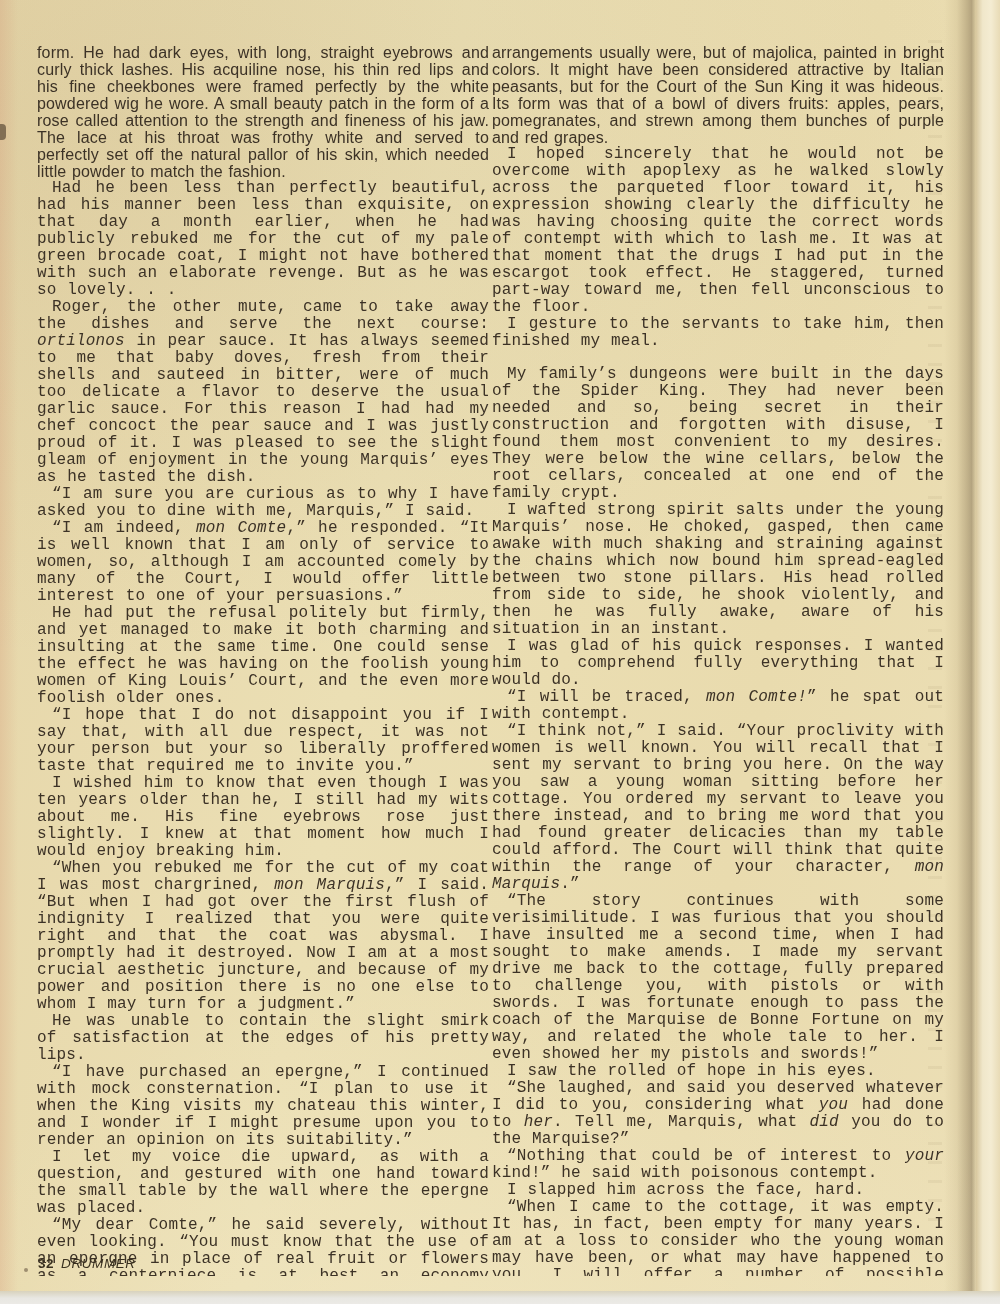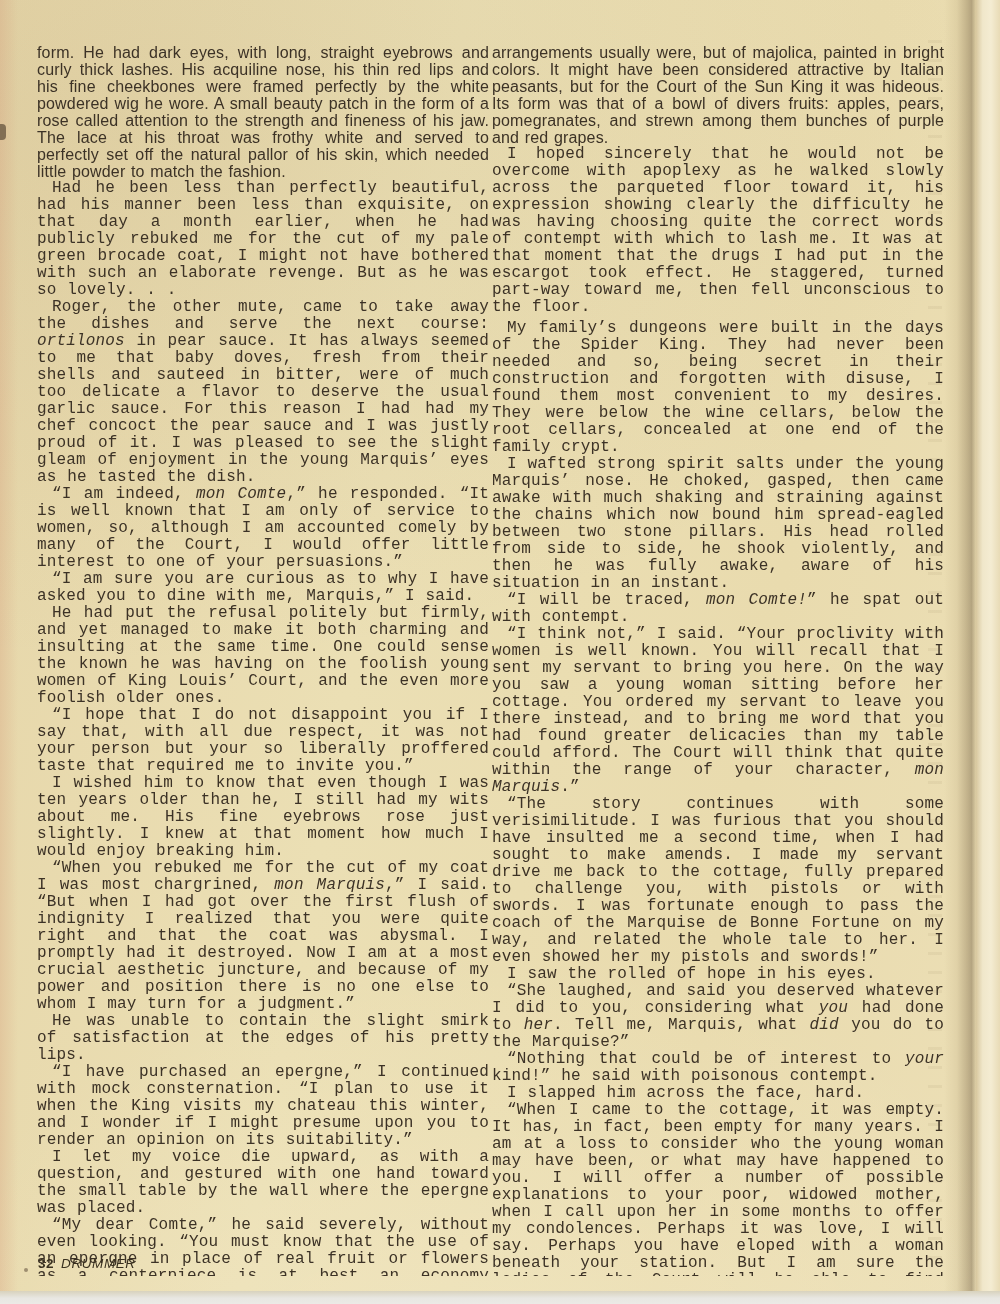--- a/index.html
+++ b/index.html
@@ -53,58 +53,60 @@
   .col {
     position: absolute; top: 44px; height: 1232px; width: 452px;
     overflow: hidden;
     font-size: 16px; line-height: 17px;
     letter-spacing: 0.01em; word-spacing: 0.06em;
   }
   .col-left  { left: 37px; }
   .col-right { left: 492px; }
   .para { margin: 0; text-align: justify; }
   .para.indent { text-indent: 15px; font-family: Liberation Mono, monospace; }
-  .para.gap { margin-top: 4px; }
+  .para.gap { margin-top: 16px; }
   .para em { font-style: italic; }
   .footer {
     position: absolute; left: 38px; top: 1256px;
     font-size: 13.5px; line-height: 16px; color: #39301f;
   }
   .footer .pg { font-weight: 700; font-style: normal; letter-spacing: 0.5px; }
   .footer .mag { font-style: italic; margin-left: 7px; letter-spacing: 0.6px; }
 </style>
 </head>
 <body>
 
 <div class="page">
   <div class="left-edge"></div>
   <div class="show-through"></div>
 
   <div class="col col-left">
       <p class="para">form. He had dark eyes, with long, straight eyebrows and curly thick lashes. His acquiline nose, his thin red lips and his fine cheekbones were framed perfectly by the white powdered wig he wore. A small beauty patch in the form of a rose called attention to the strength and fineness of his jaw. The lace at his throat was frothy white and served to perfectly set off the natural pallor of his skin, which needed little powder to match the fashion.</p>
       <p class="para indent">Had he been less than perfectly beautiful, had his manner been less than exquisite, on that day a month earlier, when he had publicly rebuked me for the cut of my pale green brocade coat, I might not have bothered with such an elaborate revenge. But as he was so lovely. . .</p>
       <p class="para indent">Roger, the other mute, came to take away the dishes and serve the next course: <em>ortilonos</em> in pear sauce. It has always seemed to me that baby doves, fresh from their shells and sauteed in bitter, were of much too delicate a flavor to deserve the usual garlic sauce. For this reason I had had my chef concoct the pear sauce and I was justly proud of it. I was pleased to see the slight gleam of enjoyment in the young Marquis’ eyes as he tasted the dish.</p>
+      <p class="para indent">“I am sure you are curious as to why I have asked you to dine with me, Marquis,” I said.</p>
       <p class="para indent">“I am indeed, <em>mon Comte</em>,” he responded. “It is well known that I am only of service to women, so, although I am accounted comely by many of the Court, I would offer little interest to one of your persuasions.”</p>
-      <p class="para indent">“I am sure you are curious as to why I have asked you to dine with me, Marquis,” I said.</p>
-      <p class="para indent">He had put the refusal politely but firmly, and yet managed to make it both charming and insulting at the same time. One could sense the known he was having on the foolish young women of King Louis’ Court, and the even more foolish older ones.</p>
+      <p class="para indent">He had put the refusal politely but firmly, and yet managed to make it both charming and insulting at the same time. One could sense the effect he was having on the foolish young women of King Louis’ Court, and the even more foolish older ones.</p>
       <p class="para indent">“I hope that I do not disappoint you if I say that, with all due respect, it was not your person but your so liberally proffered taste that required me to invite you.”</p>
       <p class="para indent">I wished him to know that even though I was ten years older than he, I still had my wits about me. His fine eyebrows rose just slightly. I knew at that moment how much I would enjoy breaking him.</p>
       <p class="para indent">“When you rebuked me for the cut of my coat I was most chargrined, <em>mon Marquis</em>,” I said. “But when I had got over the first flush of indignity I realized that you were quite right and that the coat was abysmal. I promptly had it destroyed. Now I am at a most crucial aesthetic juncture, and because of my power and position there is no one else to whom I may turn for a judgment.”</p>
       <p class="para indent">He was unable to contain the slight smirk of satisfaction at the edges of his pretty lips.</p>
       <p class="para indent">“I have purchased an epergne,” I continued with mock consternation. “I plan to use it when the King visits my chateau this winter, and I wonder if I might presume upon you to render an opinion on its suitability.”</p>
       <p class="para indent">I let my voice die upward, as with a question, and gestured with one hand toward the small table by the wall where the epergne was placed.</p>
       <p class="para indent">“My dear Comte,” he said severely, without even looking. “You must know that the use of an epergne in place of real fruit or flowers as a centerpiece is at best an economy suitable only to the tasteless or the impoverished. The new ones, made to hold pickles, have at least the virtue. . .”</p>
       <p class="para indent">I was not sure which had pleased him most, the opportunity to suggest that I was tasteless, or the prospect that I had become impoverished. I did know that what had stopped his speech was the sight of the epergne itself, when he finally condescended to raise his lovely dark eyes toward it. His eyebrows creased, his mouth even wrinkled a bit in disgust.</p>
     </div>
 
   <div class="col col-right">
       <p class="para">arrangements usually were, but of majolica, painted in bright colors. It might have been considered attractive by Italian peasants, but for the Court of the Sun King it was hideous. Its form was that of a bowl of divers fruits: apples, pears, pomegranates, and strewn among them bunches of purple and red grapes.</p>
       <p class="para indent">I hoped sincerely that he would not be overcome with apoplexy as he walked slowly across the parqueted floor toward it, his expression showing clearly the difficulty he was having choosing quite the correct words of contempt with which to lash me. It was at that moment that the drugs I had put in the escargot took effect. He staggered, turned part-way toward me, then fell unconscious to the floor.</p>
+      <p class="para indent">I gesture to the servants to take him, then finished my meal.</p>
       <p class="para indent gap">My family’s dungeons were built in the days of the Spider King. They had never been needed and so, being secret in their construction and forgotten with disuse, I found them most convenient to my desires. They were below the wine cellars, below the root cellars, concealed at one end of the family crypt.</p>
       <p class="para indent">I wafted strong spirit salts under the young Marquis’ nose. He choked, gasped, then came awake with much shaking and straining against the chains which now bound him spread-eagled between two stone pillars. His head rolled from side to side, he shook violently, and then he was fully awake, aware of his situation in an instant.</p>
+      <p class="para indent">I was glad of his quick responses. I wanted him to comprehend fully everything that I would do.</p>
       <p class="para indent">“I will be traced, <em>mon Comte!</em>” he spat out with contempt.</p>
       <p class="para indent">“I think not,” I said. “Your proclivity with women is well known. You will recall that I sent my servant to bring you here. On the way you saw a young woman sitting before her cottage. You ordered my servant to leave you there instead, and to bring me word that you had found greater delicacies than my table could afford. The Court will think that quite within the range of your character, <em>mon Marquis</em>.”</p>
       <p class="para indent">“The story continues with some verisimilitude. I was furious that you should have insulted me a second time, when I had sought to make amends. I made my servant drive me back to the cottage, fully prepared to challenge you, with pistols or with swords. I was fortunate enough to pass the coach of the Marquise de Bonne Fortune on my way, and related the whole tale to her. I even showed her my pistols and swords!”</p>
       <p class="para indent">I saw the rolled of hope in his eyes.</p>
       <p class="para indent">“She laughed, and said you deserved whatever I did to you, considering what <em>you</em> had done to <em>her</em>. Tell me, Marquis, what <em>did</em> you do to the Marquise?”</p>
       <p class="para indent">“Nothing that could be of interest to <em>your</em> kind!” he said with poisonous contempt.</p>
       <p class="para indent">I slapped him across the face, hard.</p>
       <p class="para indent">“When I came to the cottage, it was empty. It has, in fact, been empty for many years. I am at a loss to consider who the young woman may have been, or what may have happened to you. I will offer a number of possible explanations to your poor, widowed mother, when I call upon her in some months to offer my condolences. Perhaps it was love, I will say. Perhaps you have eloped with a woman beneath your station. But I am sure the ladies of the Court will be able to find another favorite with a large and willing cock!”</p>
       <p class="para indent">“Then you mean to kill me?” he asked, maintaining his attitude of contempt quite well for one in his position.</p>
       <p class="para indent">I picked up a bucket of cold water and threw it in his face. His wig and clothes were ruined in an instant. His make-up dissolved and began to run down his face. Without a word I picked up a hand mirror and held it before his face. It was very difficult to maintain  in such circumstances.</p>

